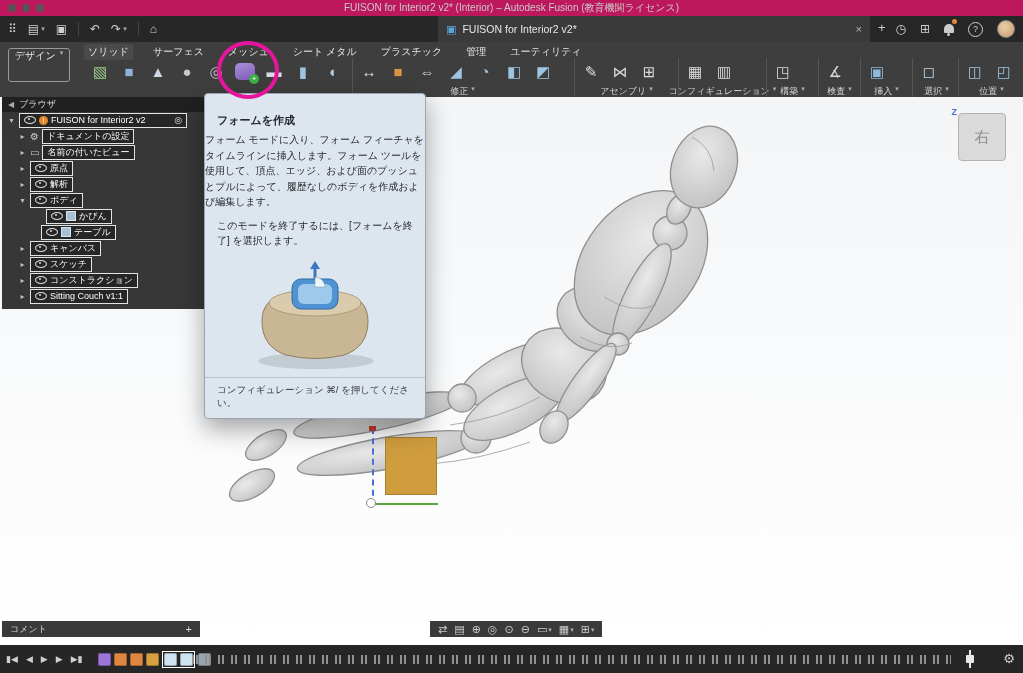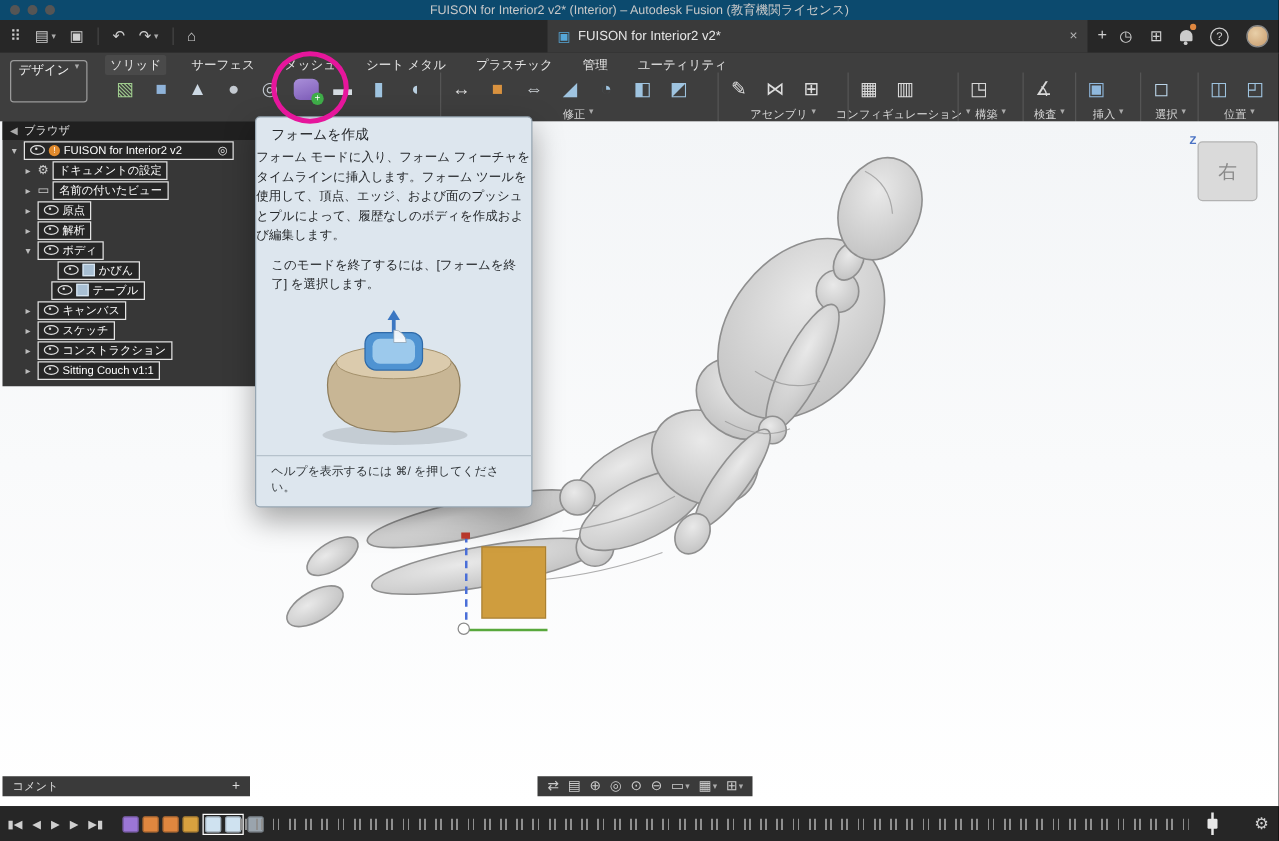--- a/index.html
+++ b/index.html
@@ -1,20 +1,20 @@
 <!DOCTYPE html>
 <html><head>
 <meta charset="utf-8">
 <style>
   html,body{margin:0;padding:0;background:#000;}
   #root{position:relative;width:1023px;height:673px;overflow:hidden;
         font-family:"Liberation Sans","DejaVu Sans",sans-serif;
         -webkit-font-smoothing:antialiased;}
   
-  .titlebar{position:absolute;left:0;top:0;width:100%;height:16px;background:#0c4a6e;
+  .titlebar{position:absolute;left:0;top:0;width:100%;height:16px;background:#be185d;
             display:flex;align-items:center;justify-content:center;color:#c9c9c9;font-size:10px;}
   .traffic{position:absolute;left:8px;top:4px;display:flex;gap:6px;}
   .dot{width:8px;height:8px;border-radius:50%;background:#555;}
   
   .appbar{position:absolute;left:0;top:16px;width:100%;height:26px;background:#272727;border-bottom:1px solid #1c1c1c;}
   .abar-left{position:absolute;left:8px;top:0;height:26px;display:flex;align-items:center;gap:11px;color:#cfcfcf;font-size:12px;}
   .abar-ic{display:inline-flex;align-items:center;gap:2px;cursor:default;}
   .abar-sep{width:1px;height:14px;background:#454545;}
   .caret{font-size:7px;color:#aaa;}
   .doc-tab{position:absolute;left:438px;top:0;width:432px;height:26px;background:#3a3a3a;
@@ -70,21 +70,21 @@
         padding:0 4px;height:13px;color:#fff;font-size:9px;white-space:nowrap;}
   .rootbox{min-width:158px;}
   .eye{display:inline-block;width:10px;height:6px;border:1px solid #e0e0e0;border-radius:50%;position:relative;flex:none;}
   .eye::after{content:"";position:absolute;left:3px;top:1px;width:2px;height:2px;background:#e0e0e0;border-radius:50%;}
   .warn{width:9px;height:9px;border-radius:50%;background:#e08a2d;color:#fff;font-size:7px;line-height:9px;text-align:center;flex:none;}
   .cubeic{width:8px;height:8px;background:#a9c0d4;border:1px solid #d6e4f0;flex:none;}
   .target{margin-left:auto;color:#e8e8e8;font-size:9px;}
   
   .tooltip{position:absolute;left:204px;top:93px;width:220px;background:#dde6ee;border:1px solid #97a6b2;border-radius:4px;
            box-shadow:0 10px 24px rgba(0,0,0,0.35);z-index:30;color:#26292c;}
-  .tt-title{font-size:11px;font-weight:normal;padding:6px 12px 4px;}
+  .tt-title{font-size:11px;font-weight:bold;padding:19px 12px 4px;}
   .tt-body{font-size:10px;line-height:1.55;padding:0 0;}
   .tt-body2{font-size:10px;line-height:1.55;padding:8px 12px 0;}
   .tt-img{display:block;margin:10px auto 4px;}
   .tt-footer{border-top:1px solid #b6c2cc;margin-top:6px;padding:6px 12px 8px;font-size:9.5px;color:#33383c;}
   
   .anno-circle{position:absolute;left:217px;top:41px;width:54px;height:50px;border:4px solid #e6169c;border-radius:50%;z-index:40;}
   
   .comment-bar{position:absolute;left:2px;top:621px;width:198px;height:16px;background:#3a3a3a;display:flex;align-items:center;
                color:#dcdcdc;font-size:9px;padding:0 8px;box-sizing:border-box;z-index:20;}
   .comment-add{margin-left:auto;font-size:11px;}
@@ -416,21 +416,21 @@
     <svg class="tt-img" width="150" height="112" viewBox="0 0 150 112">
       <ellipse cx="76" cy="102" rx="58" ry="8" fill="#b7bec5" opacity="0.65"></ellipse>
       <path d="M22 62 Q22 38 50 34 L100 34 Q128 38 128 62 Q128 88 104 96 Q76 103 46 96 Q22 88 22 62 Z" fill="#c8b695" stroke="#8e7d5c"></path>
       <ellipse cx="75" cy="44" rx="46" ry="13" fill="#dbcbad" stroke="#a4916c" stroke-width="0.8"></ellipse>
       <rect x="52" y="20" width="46" height="30" rx="9" fill="#4f93d2" stroke="#2f6aa8"></rect>
       <rect x="58" y="25" width="34" height="20" rx="6" fill="#9cc9ec"></rect>
       <path d="M75 2 l5 8 h-10 Z" fill="#3b77c2"></path>
       <rect x="73.5" y="9" width="3" height="11" fill="#3b77c2"></rect>
       <path d="M75 18 a10 10 0 0 1 10 10 h-10 Z" fill="#ffffff" opacity="0.9" stroke="#8899aa" stroke-width="0.6"></path>
     </svg>
-    <div class="tt-footer">ヘルプを表示するには ⌘/ を押してください。</div>
+    <div class="tt-footer">コンフィギュレーション ⌘/ を押してください。</div>
   </div>
 
   <div class="anno-circle"></div>
 
   <div class="comment-bar">
     <span>コメント</span>
     <span class="comment-add">+</span>
   </div>
 
   <div class="navbar">

